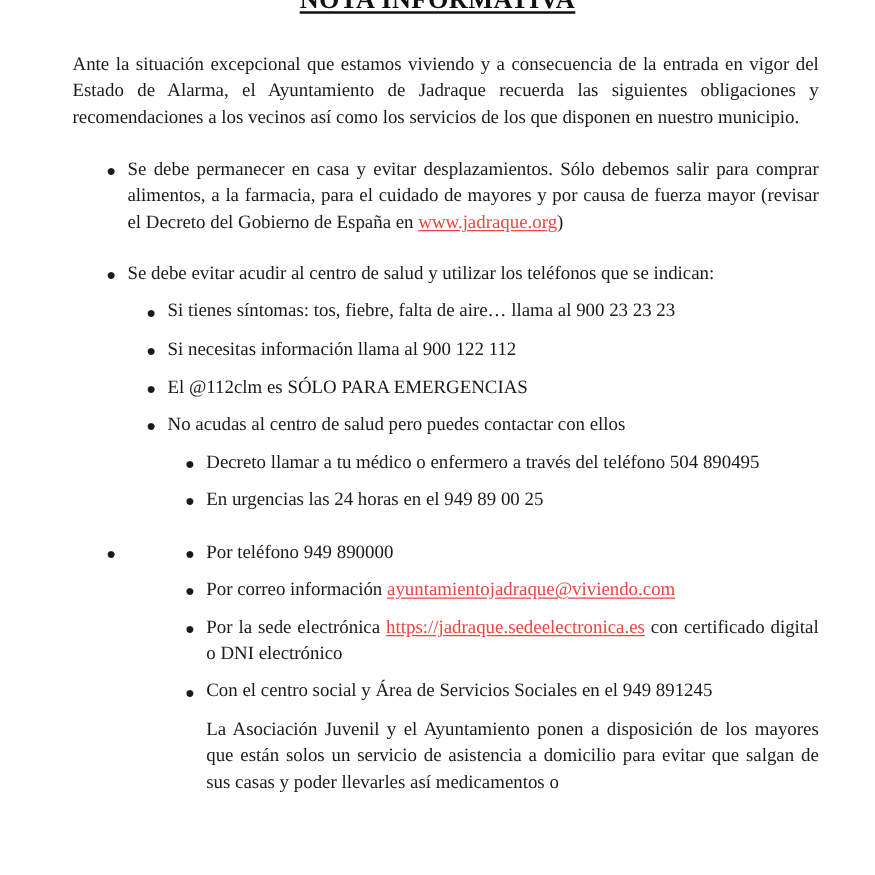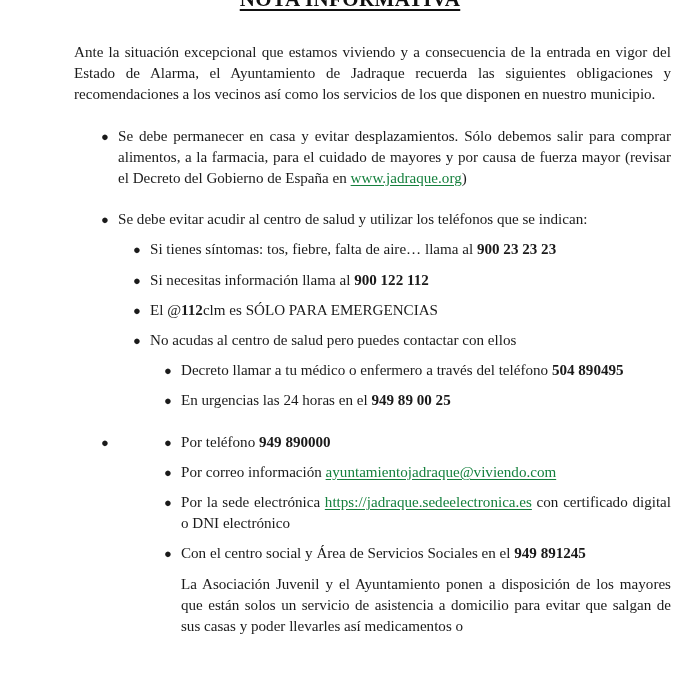--- a/index.html
+++ b/index.html
@@ -32,21 +32,21 @@
     letter-spacing: 0.4px;
     text-decoration: underline;
     text-underline-offset: 3px;
     text-decoration-thickness: 2px;
     color: #111111;
     white-space: nowrap;
   }
   .body-block {
     position: absolute;
     top: 42px;
-    left: 74px;
+    left: 58px;
     width: 597px;
   }
   p.intro {
     margin: 0;
     font-size: 15.1px;
     line-height: 21.2px;
     text-align: justify;
     text-justify: inter-word;
   }
   ul {
@@ -105,24 +105,24 @@
   ul.lvl2b > li.nowrapline {
     text-align: left;
   }
   .gap-block {
     margin-top: 26px;
   }
   .gap-block-sm {
     margin-top: 24px;
   }
   b, .bold {
-    font-weight: bold;
+    font-weight: normal;
   }
   a.link, .link {
-    color: #15803d;
+    color: #ef4444;
     text-decoration: underline;
     text-underline-offset: 2px;
   }
   .clipped-tail {
     overflow: hidden;
   }
 </style>
 </head>
 <body>
 

